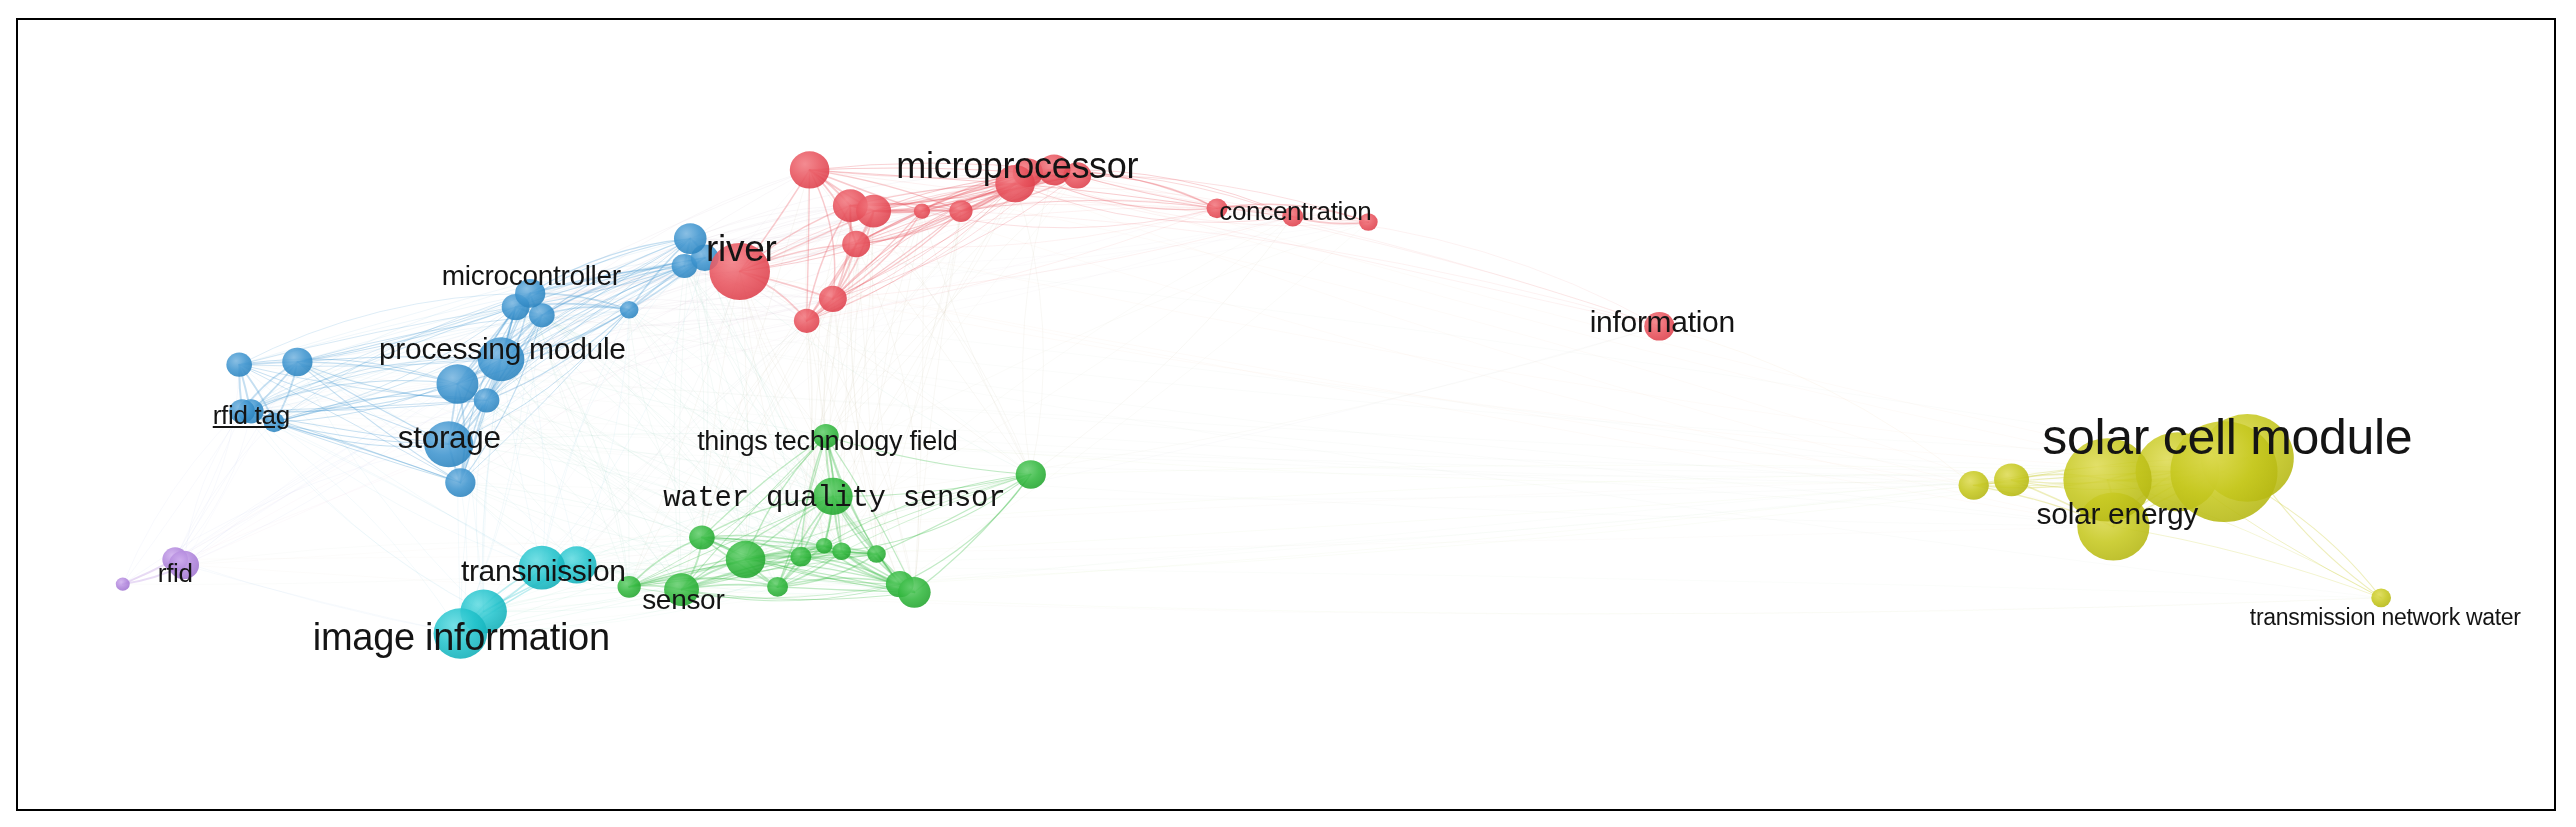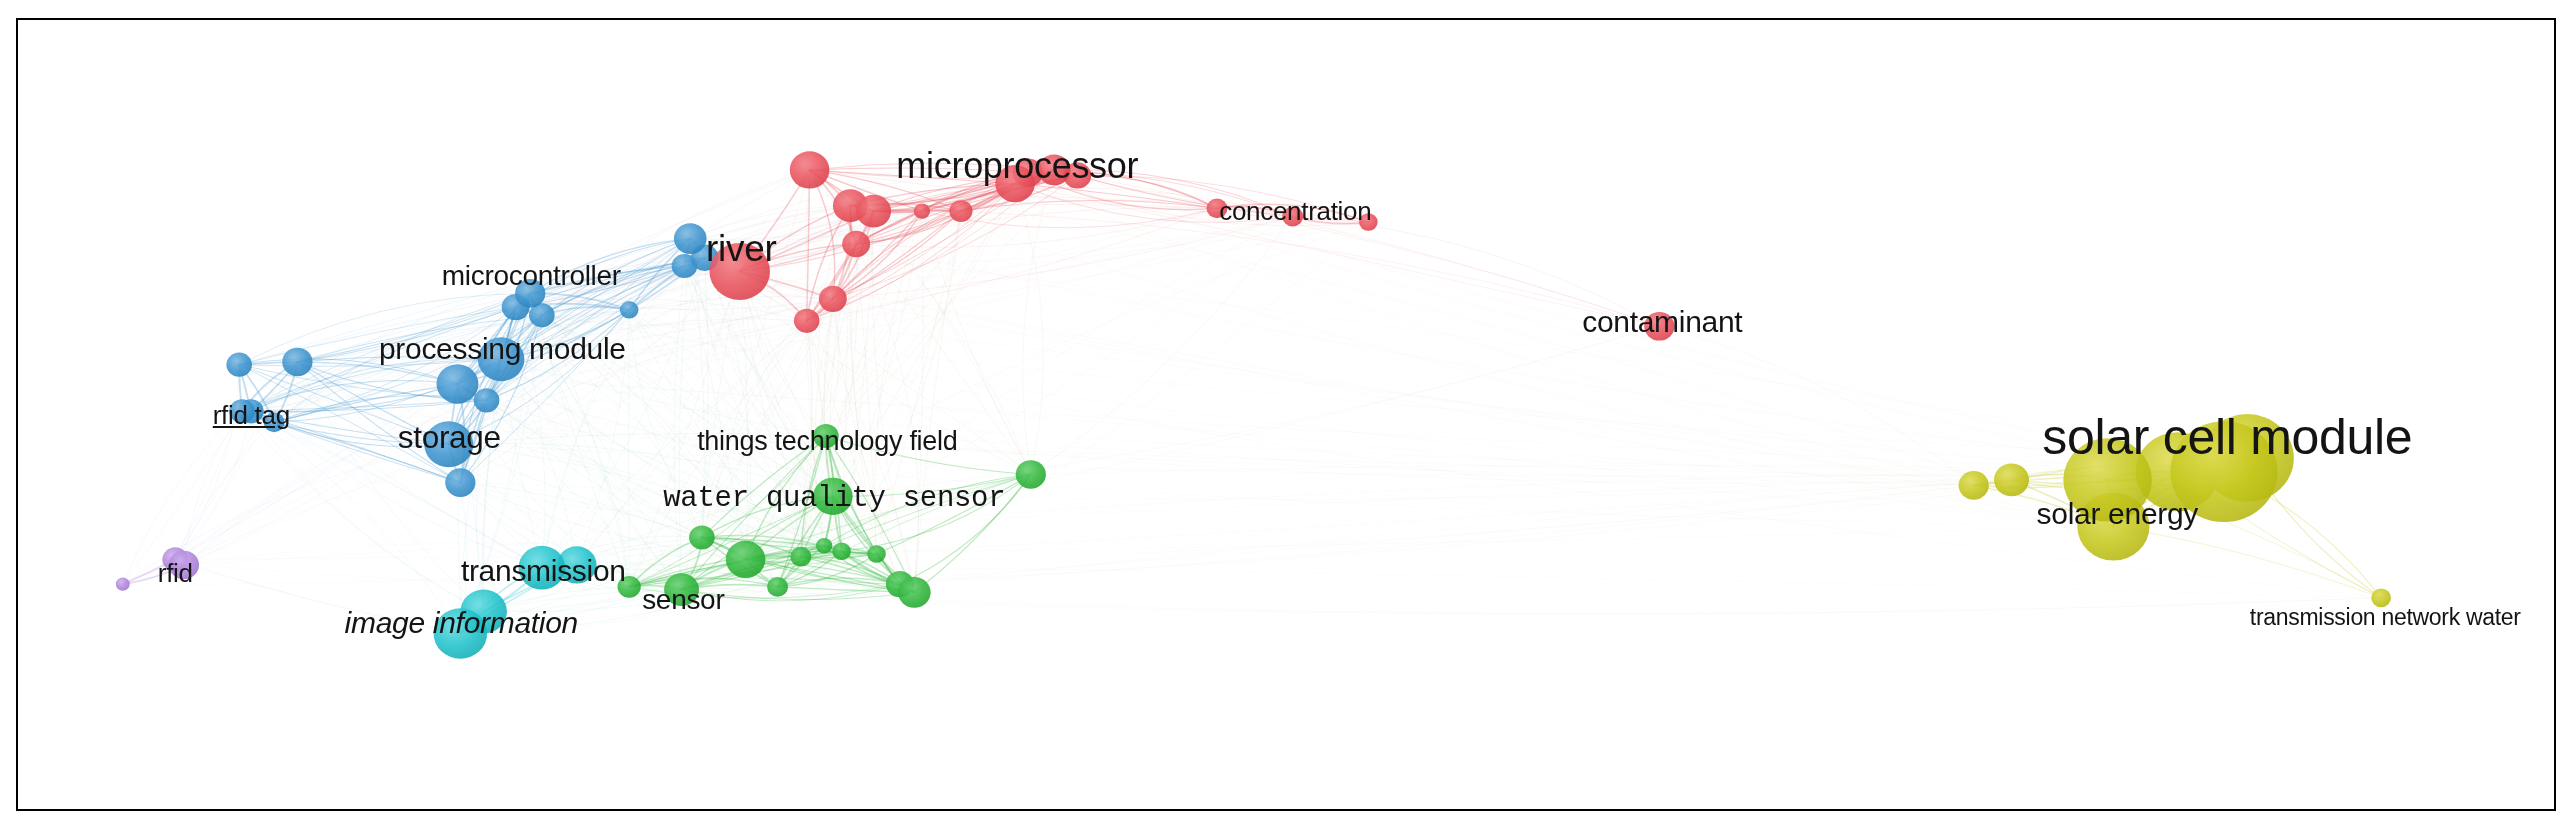--- a/index.html
+++ b/index.html
@@ -807,30 +807,30 @@
             <circle cx="3590" cy="760" r="76" fill="url(#gYellow)" fill-opacity="0.88"></circle>
             <circle cx="3830" cy="720" r="80" fill="url(#gYellow)" fill-opacity="0.88"></circle>
             <circle cx="3790" cy="745" r="92" fill="url(#gYellow)" fill-opacity="0.88"></circle>
           </g>
       </svg>
 
       <div id="label-layer">
           <div class="node-label" style="left: 999px; top: 103px; font-size: 36px; line-height: 36px;">microprocessor</div>
           <div class="node-label" style="left: 723px; top: 185px; font-size: 37px; line-height: 37px;">river</div>
           <div class="node-label" style="left: 1277px; top: 148px; font-size: 26px; line-height: 26px;">concentration</div>
-          <div class="node-label" style="left: 1644px; top: 259px; font-size: 30px; line-height: 30px;">contaminant</div>
+          <div class="node-label" style="left: 1644px; top: 259px; font-size: 30px; line-height: 30px;">information</div>
           <div class="node-label" style="left: 513px; top: 213px; font-size: 28px; line-height: 28px;">microcontroller</div>
           <div class="node-label" style="left: 484px; top: 286px; font-size: 30px; line-height: 30px;">processing module</div>
           <div class="node-label" style="left: 233px; top: 352px; font-size: 26px; line-height: 26px; text-decoration: underline;">rfid tag</div>
           <div class="node-label" style="left: 431px; top: 375px; font-size: 31.5px; line-height: 31.5px;">storage</div>
           <div class="node-label" style="left: 809px; top: 378px; font-size: 27px; line-height: 27px;">things technology field</div>
           <div class="node-label" style="left: 816px; top: 435px; font-size: 29px; line-height: 29px; font-family: Liberation Mono, monospace;">water quality sensor</div>
           <div class="node-label" style="left: 665px; top: 537px; font-size: 28px; line-height: 28px;">sensor</div>
           <div class="node-label" style="left: 525px; top: 508px; font-size: 30px; line-height: 30px;">transmission</div>
-          <div class="node-label" style="left: 443px; top: 560px; font-size: 30px; line-height: 30px; font-style: italic;">image information</div>
+          <div class="node-label" style="left: 443px; top: 574px; font-size: 38px; line-height: 30px;">image information</div>
           <div class="node-label" style="left: 157px; top: 510px; font-size: 26px; line-height: 26px;">rfid</div>
           <div class="node-label" style="left: 2209px; top: 374px; font-size: 50px; line-height: 50px;">solar cell module</div>
           <div class="node-label" style="left: 2099px; top: 451px; font-size: 30px; line-height: 30px;">solar energy</div>
           <div class="node-label" style="left: 2367px; top: 554px; font-size: 23px; line-height: 23px;">transmission network water</div>
         </div>
     </div>
   </div>
 </div>
 
 

